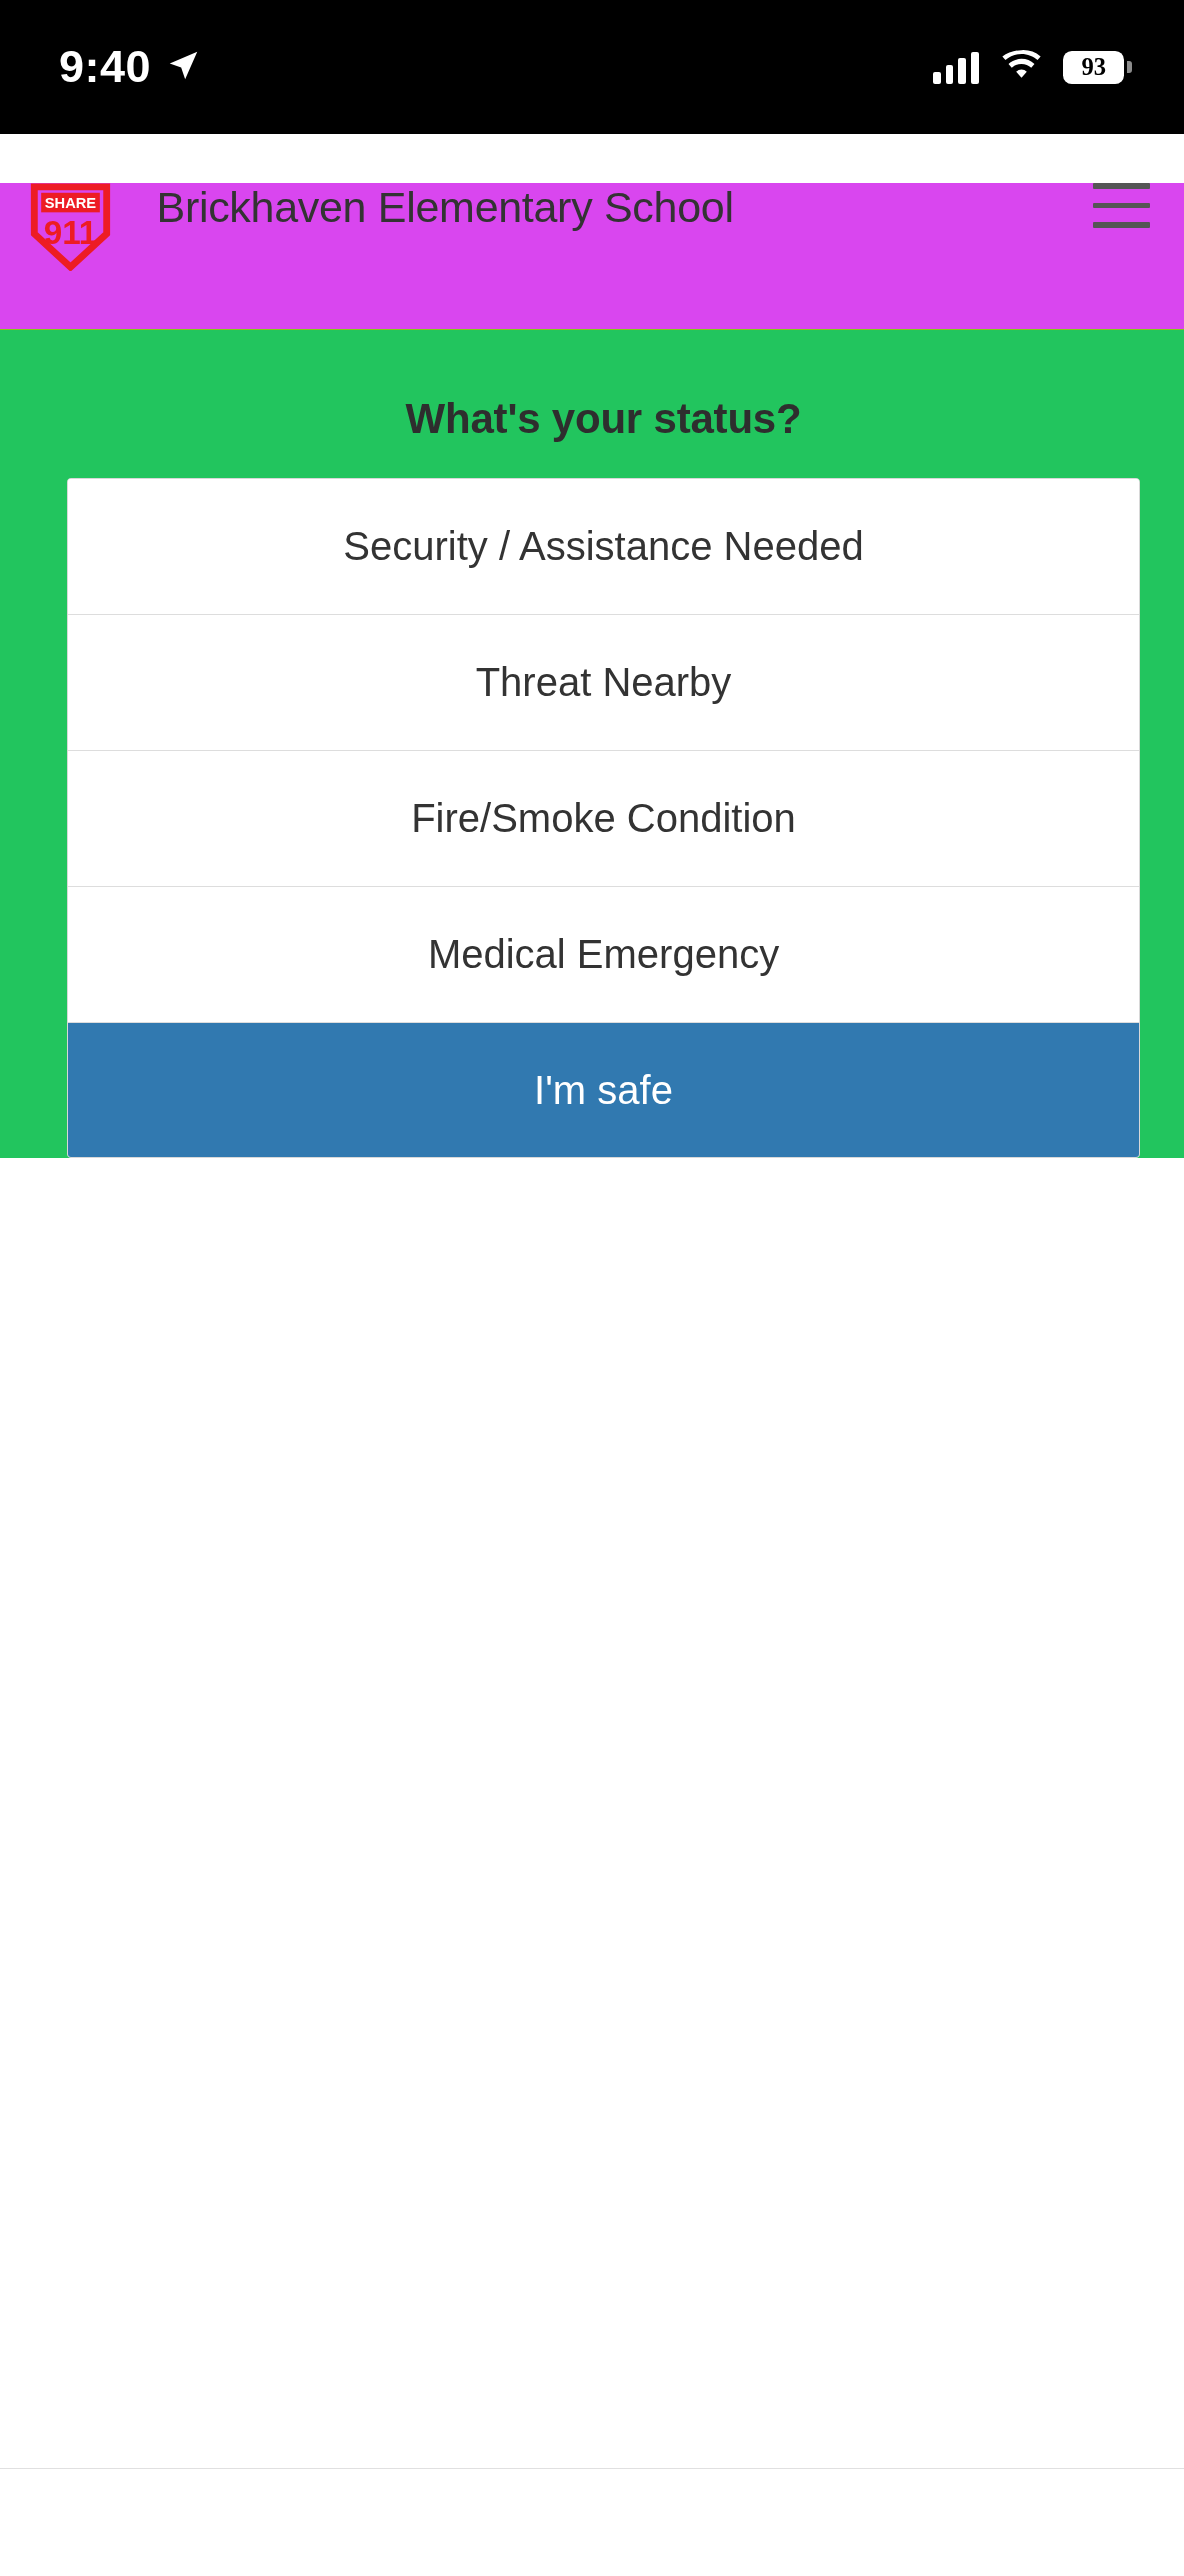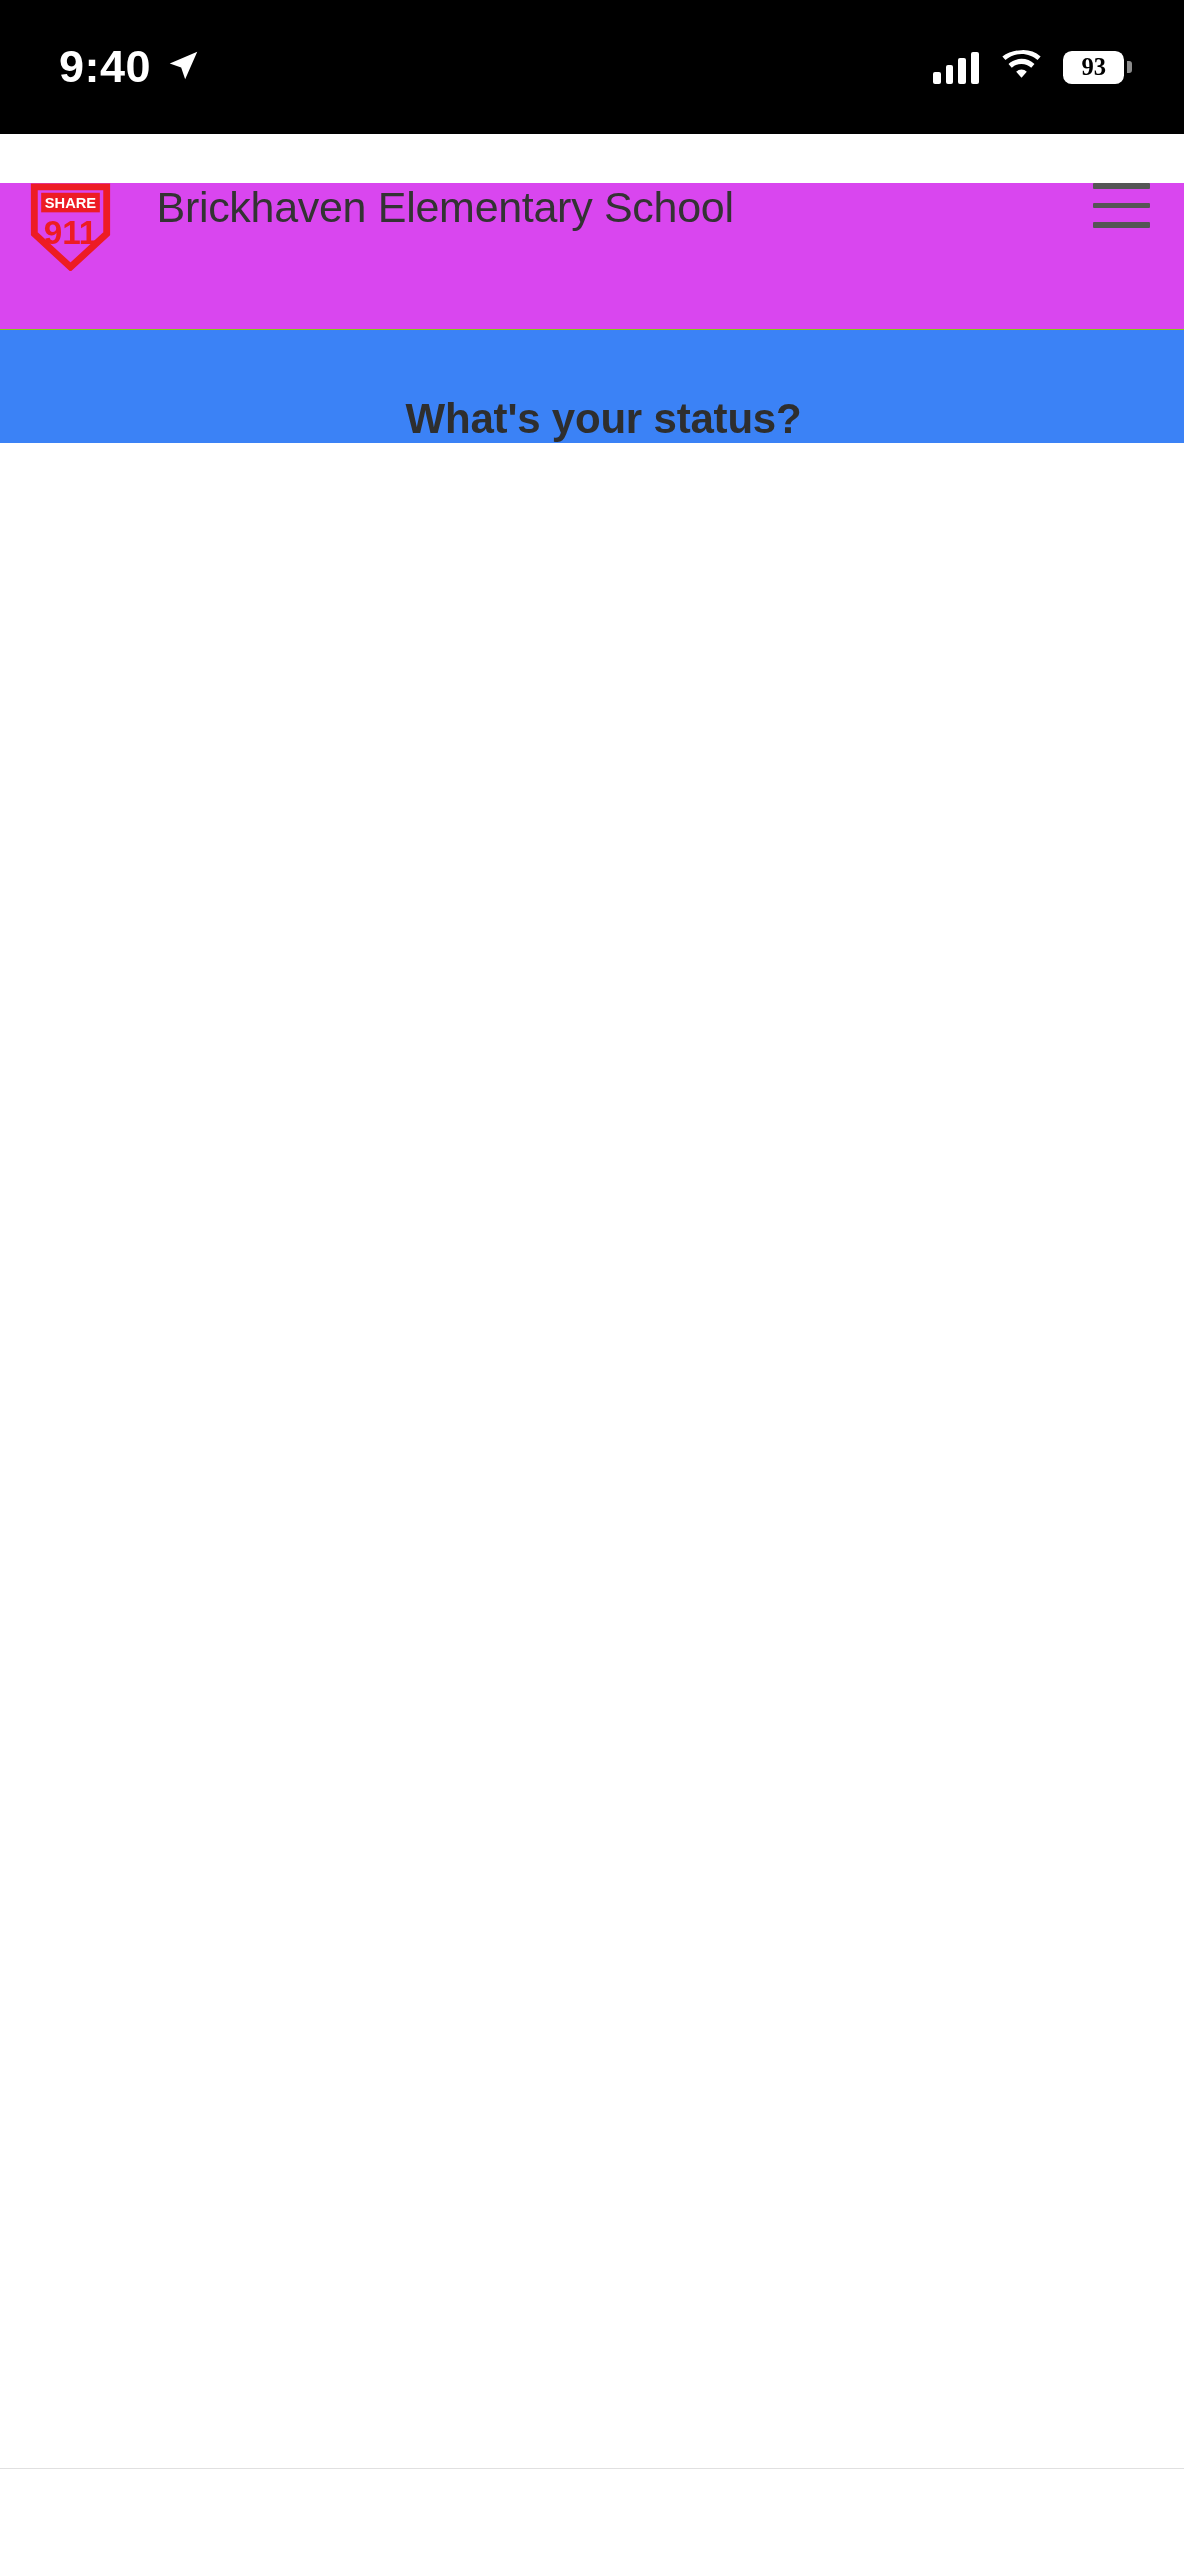--- a/index.html
+++ b/index.html
@@ -129,21 +129,21 @@
   }
   .hamburger span {
     display: block;
     height: 5.9px;
     background: #555555;
     border-radius: 1px;
   }
 
   
   .content {
-    background: #3b82f6;
+    background: #22c55e;
     padding-top: 65px;
     padding-left: 22px;
   }
   .question {
     text-align: center;
     font-size: 42px;
     font-weight: bold;
     color: #2e2e2e;
     margin: 0 0 35px 0;
     letter-spacing: -0.2px;
@@ -232,16 +232,23 @@
   <div class="hamburger">
     <span></span>
       <span></span>
       <span></span>
   </div>
 </div>
 
 <div class="content">
   <h1 class="question">What's your status?</h1>
 
+  <div class="status-list">
+    <div class="status-option">Security / Assistance Needed</div>
+    <div class="status-option">Threat Nearby</div>
+    <div class="status-option">Fire/Smoke Condition</div>
+    <div class="status-option">Medical Emergency</div>
+    <div class="status-option safe">I'm safe</div>
+  </div>
 </div>
 
 <div class="page-bottom-rule"></div>
 
 
 </body></html>

